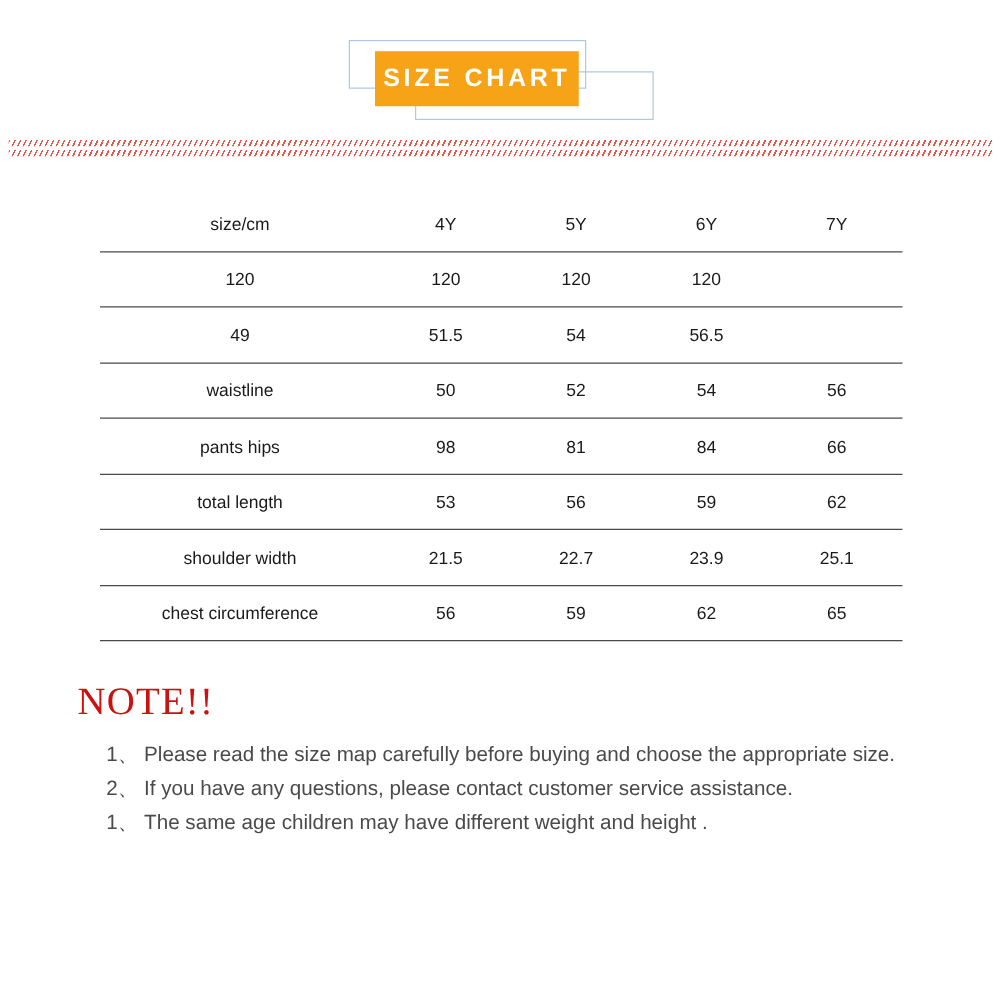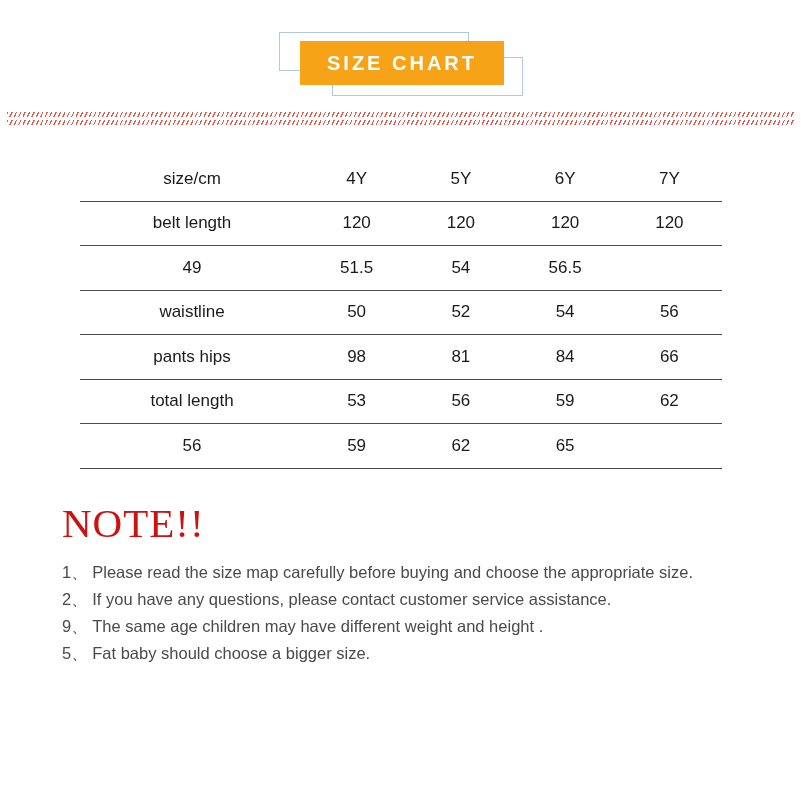--- a/index.html
+++ b/index.html
@@ -9,52 +9,52 @@
     font-family:"Liberation Sans", sans-serif;
     color:#1a1a1a; overflow:hidden;
   }
 
   
   .banner-area { position:relative; height:112px; }
   .deco-rect { position:absolute; border:1px solid #aec9e2; background:transparent; }
   .deco-rect.one { left:279px; top:32px; width:190px; height:39px; }
   .deco-rect.two { left:332px; top:57px; width:191px; height:39px; }
   .banner {
-    position:absolute; left:300px; top:41px; width:204px; height:44px;
+    position:absolute; left:300px; top:41px; width:163px; height:44px;
     background:#f6a318; display:flex; align-items:center; justify-content:center;
   }
   .banner span {
     color:#ffffff; font-size:20px; font-weight:bold; letter-spacing:3px;
   }
 
   
   .divider { margin:0 7px; }
   .hatch {
     height:5px;
     background:repeating-linear-gradient(115deg, #de5a4e 0 1.2px, transparent 1.2px 4px);
   }
   .hatch + .hatch { margin-top:3px; }
 
   
   .size-table { width:642px; margin:32px auto 0; }
   .trow {
     display:grid; grid-template-columns:225px 1fr 1fr 1fr 1fr;
     height:44.5px; align-items:center;
     border-bottom:1px solid #4a4a4a;
-    font-size:17px;
+    font-size:14px;
   }
   .trow .cell { text-align:center; white-space:nowrap; }
 
   
   .note-title {
     margin:30px 0 12px 62px;
     font-family:"Liberation Serif", serif;
-    font-size:41px; color:#cc1111; letter-spacing:1px;
+    font-size:31px; color:#cc1111; letter-spacing:1px;
   }
-  .note-list { margin-left:62px; }
+  .note-list { margin-left:85px; }
   .note-item {
     color:#4a4a4a; font-size:16.5px; line-height:27px; white-space:nowrap;
   }
 </style>
 </head>
 <body>
 
 <div class="banner-area">
   <div class="deco-rect one"></div>
   <div class="deco-rect two"></div>
@@ -70,21 +70,20 @@
 
 <div class="size-table">
     <div class="trow">
       <div class="cell">size/cm</div>
       <div class="cell">4Y</div>
       <div class="cell">5Y</div>
       <div class="cell">6Y</div>
       <div class="cell">7Y</div>
     </div>
     <div class="trow">
-      <div class="cell">belt length</div>
       <div class="cell">120</div>
       <div class="cell">120</div>
       <div class="cell">120</div>
       <div class="cell">120</div>
     </div>
     <div class="trow">
       <div class="cell">49</div>
       <div class="cell">51.5</div>
       <div class="cell">54</div>
       <div class="cell">56.5</div>
@@ -104,27 +103,34 @@
       <div class="cell">66</div>
     </div>
     <div class="trow">
       <div class="cell">total length</div>
       <div class="cell">53</div>
       <div class="cell">56</div>
       <div class="cell">59</div>
       <div class="cell">62</div>
     </div>
     <div class="trow">
+      <div class="cell">shoulder width</div>
+      <div class="cell">21.5</div>
+      <div class="cell">22.7</div>
+      <div class="cell">23.9</div>
+      <div class="cell">25.1</div>
+    </div>
+    <div class="trow">
+      <div class="cell">chest circumference</div>
       <div class="cell">56</div>
       <div class="cell">59</div>
       <div class="cell">62</div>
       <div class="cell">65</div>
     </div>
   </div>
 
 <div class="note-title">NOTE!!</div>
 
 <div class="note-list">
     <div class="note-item">1、 Please read the size map carefully before buying and choose the appropriate size.</div>
     <div class="note-item">2、 If you have any questions, please contact customer service assistance.</div>
-    <div class="note-item">9、 The same age children may have different weight and height .</div>
-    <div class="note-item">5、 Fat baby should choose a bigger size.</div>
+    <div class="note-item">1、 The same age children may have different weight and height .</div>
   </div>
 
 </body></html>

